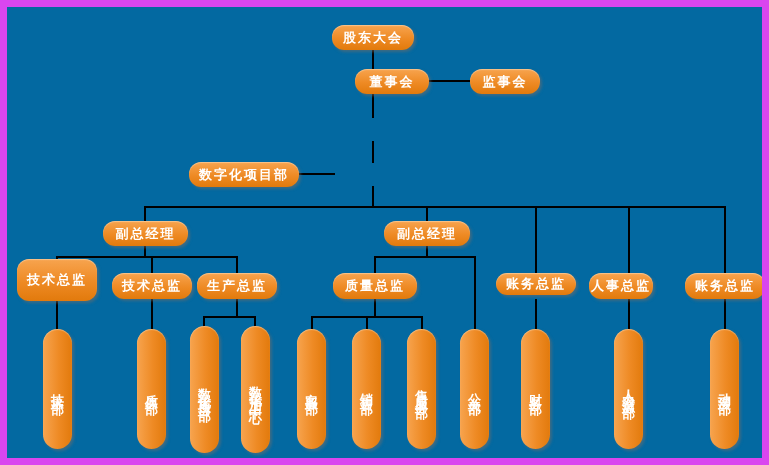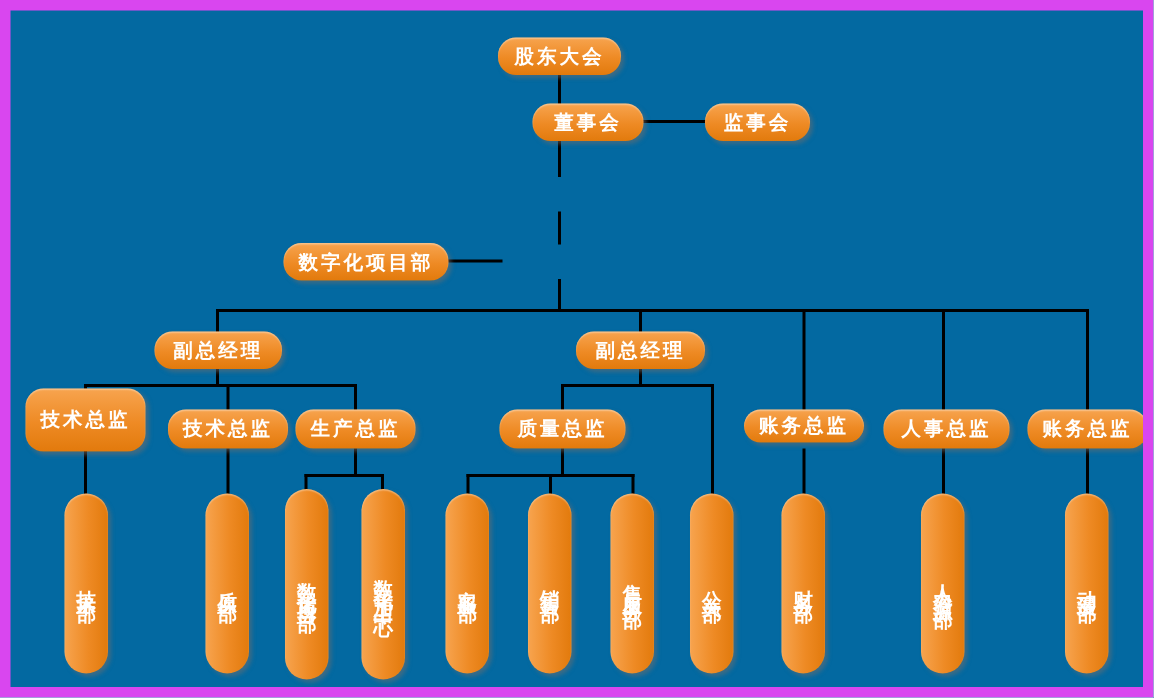--- a/index.html
+++ b/index.html
@@ -68,21 +68,21 @@
   <div class="node" style="left:348px;top:62px;width:74px;height:25px">董事会</div>
   <div class="node" style="left:463px;top:62px;width:70px;height:25px">监事会</div>
   <div class="node" style="left:182px;top:155px;width:110px;height:25px">数字化项目部</div>
   <div class="node" style="left:96px;top:214px;width:85px;height:25px">副总经理</div>
   <div class="node" style="left:377px;top:214px;width:86px;height:25px">副总经理</div>
   <div class="node" style="left:10px;top:252px;width:80px;height:42px">技术总监</div>
   <div class="node" style="left:105px;top:266px;width:80px;height:26px">技术总监</div>
   <div class="node" style="left:190px;top:266px;width:80px;height:26px">生产总监</div>
   <div class="node" style="left:326px;top:266px;width:84px;height:26px">质量总监</div>
   <div class="node" style="left:489px;top:266px;width:80px;height:22px">账务总监</div>
-  <div class="node" style="left:582px;top:266px;width:84px;height:26px">人事总监</div>
+  <div class="node" style="left:582px;top:266px;width:64px;height:26px">人事总监</div>
   <div class="node" style="left:678px;top:266px;width:80px;height:26px">账务总监</div>
 
   <div class="vnode" style="left:36px;top:322px;width:29px;height:120px">技术部</div>
   <div class="vnode" style="left:130px;top:322px;width:29px;height:120px">质保部</div>
   <div class="vnode" style="left:183px;top:319px;width:29px;height:127px">数字化项目部</div>
   <div class="vnode" style="left:234px;top:319px;width:29px;height:127px">数字化加工中心</div>
   <div class="vnode" style="left:290px;top:322px;width:29px;height:120px">客服部</div>
   <div class="vnode" style="left:345px;top:322px;width:29px;height:120px">销售部</div>
   <div class="vnode" style="left:400px;top:322px;width:29px;height:120px">售后服务部</div>
   <div class="vnode" style="left:453px;top:322px;width:29px;height:120px">公关部</div>

